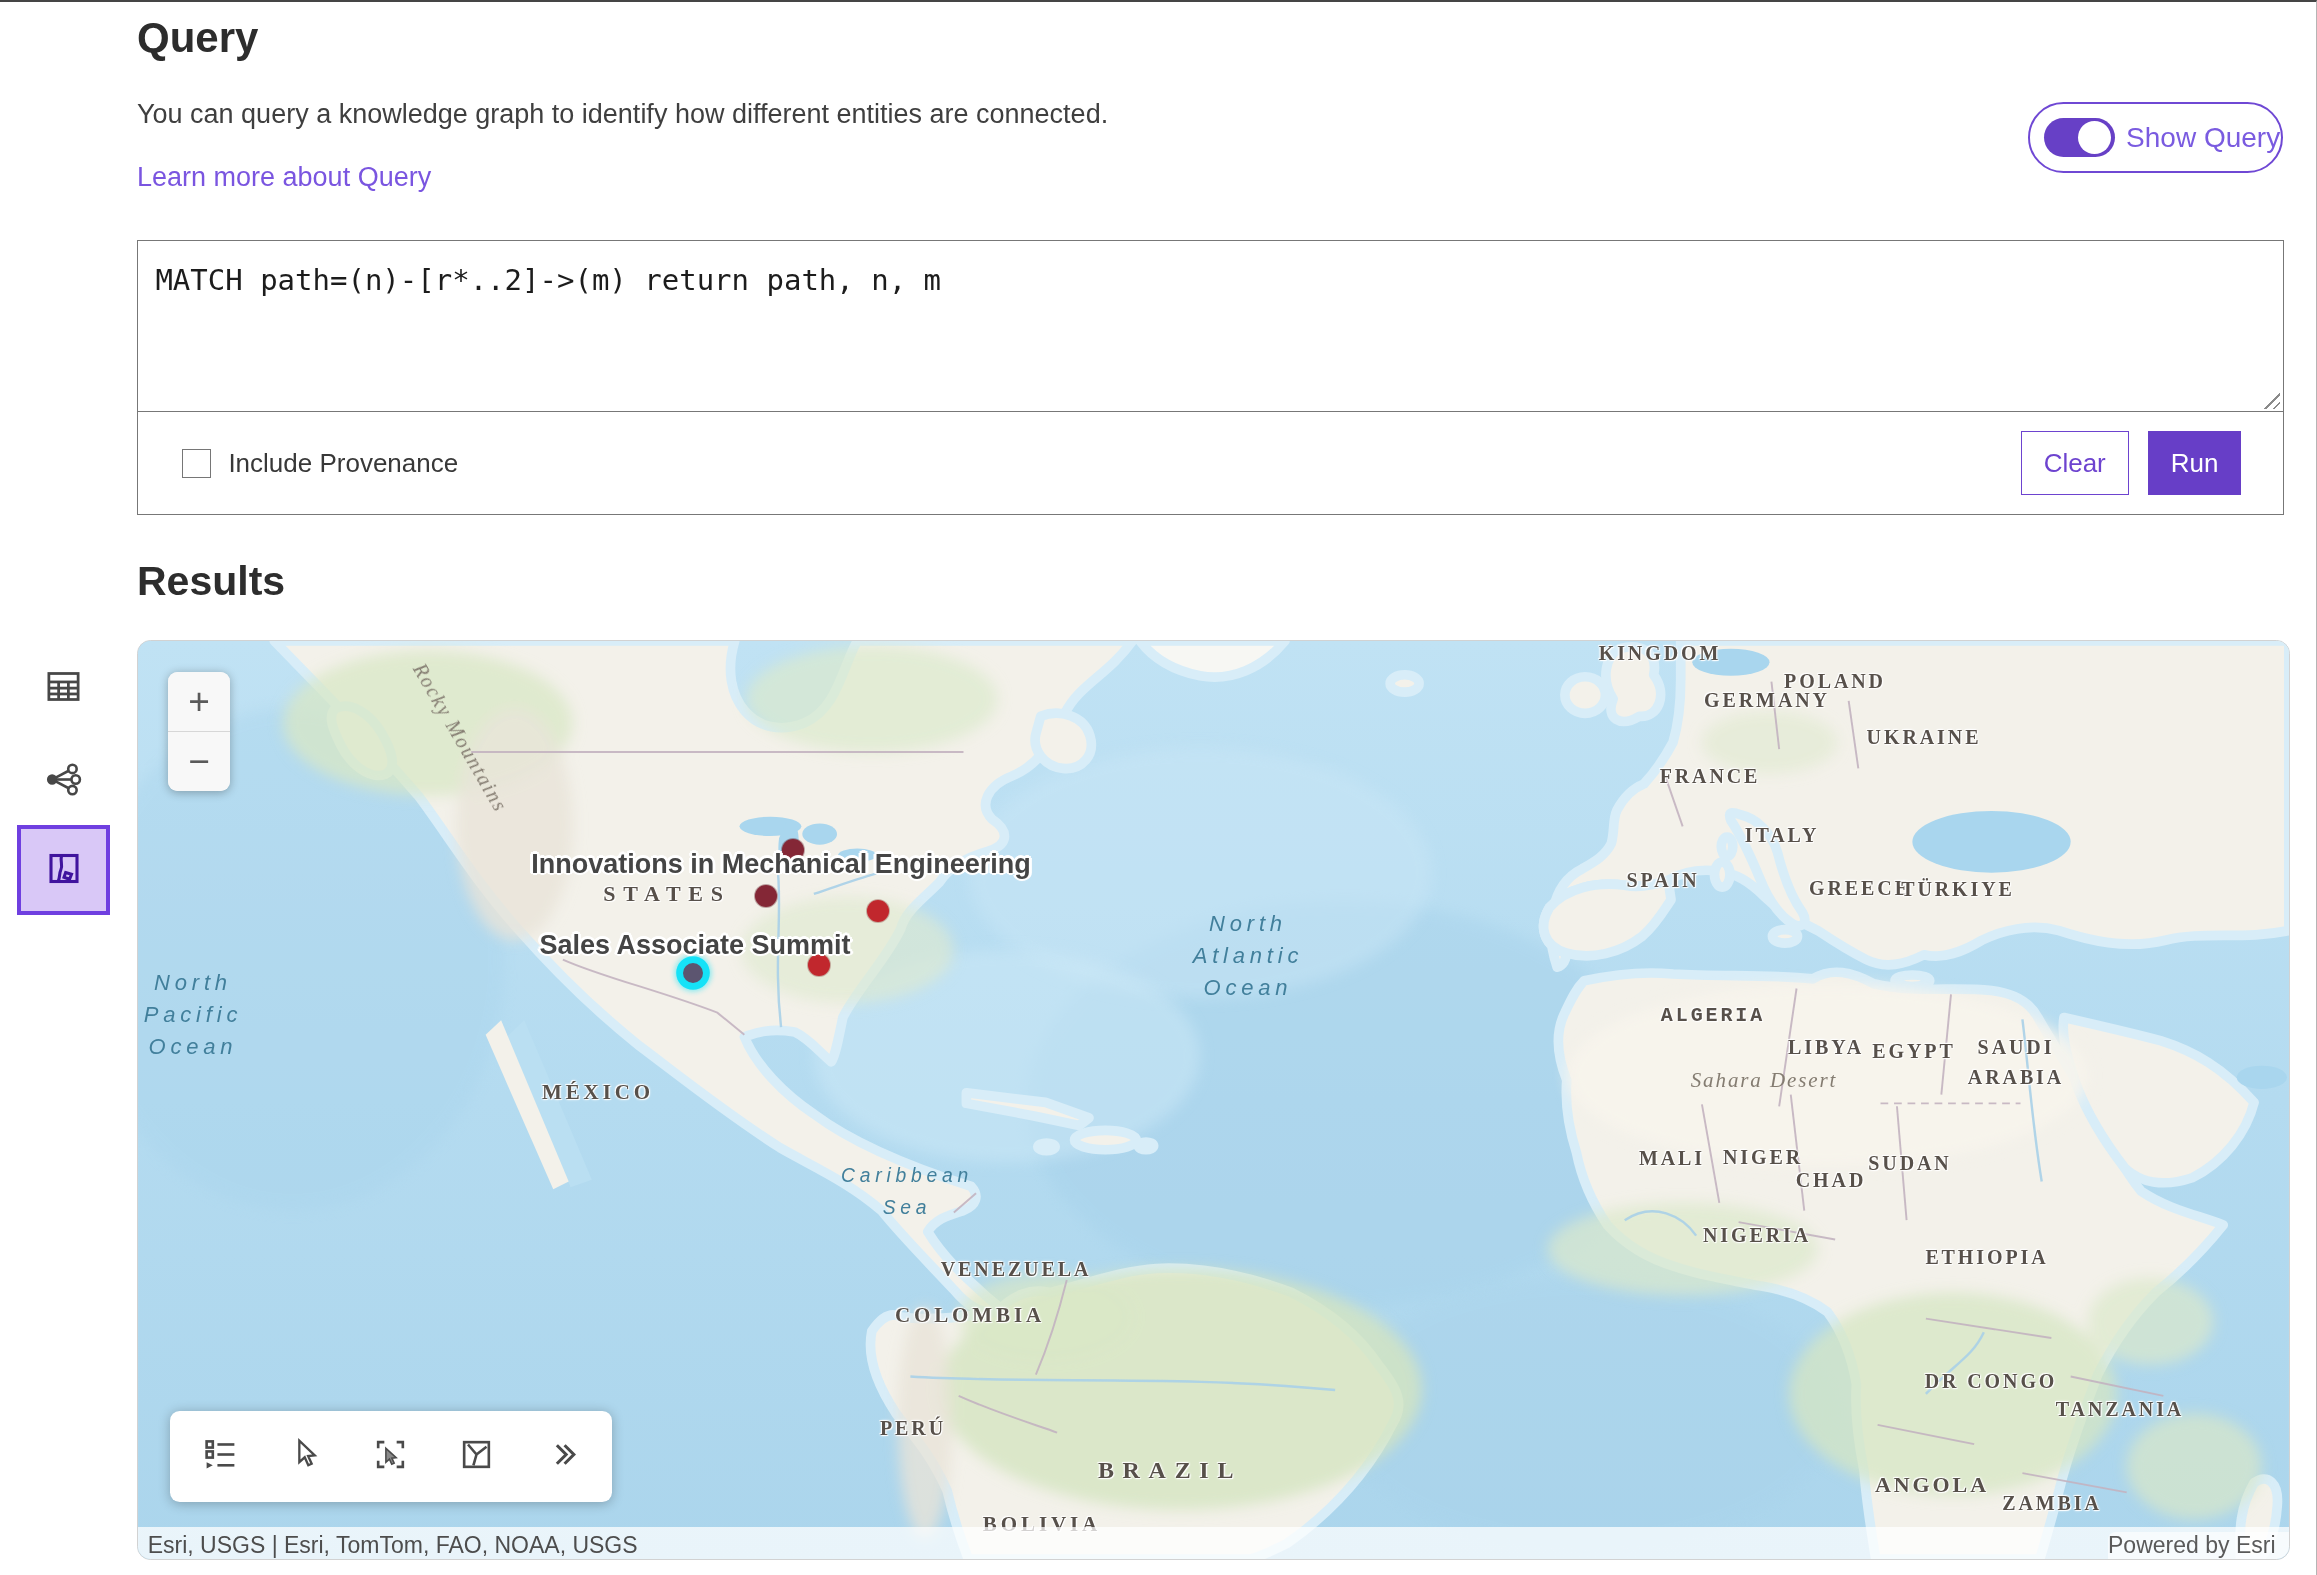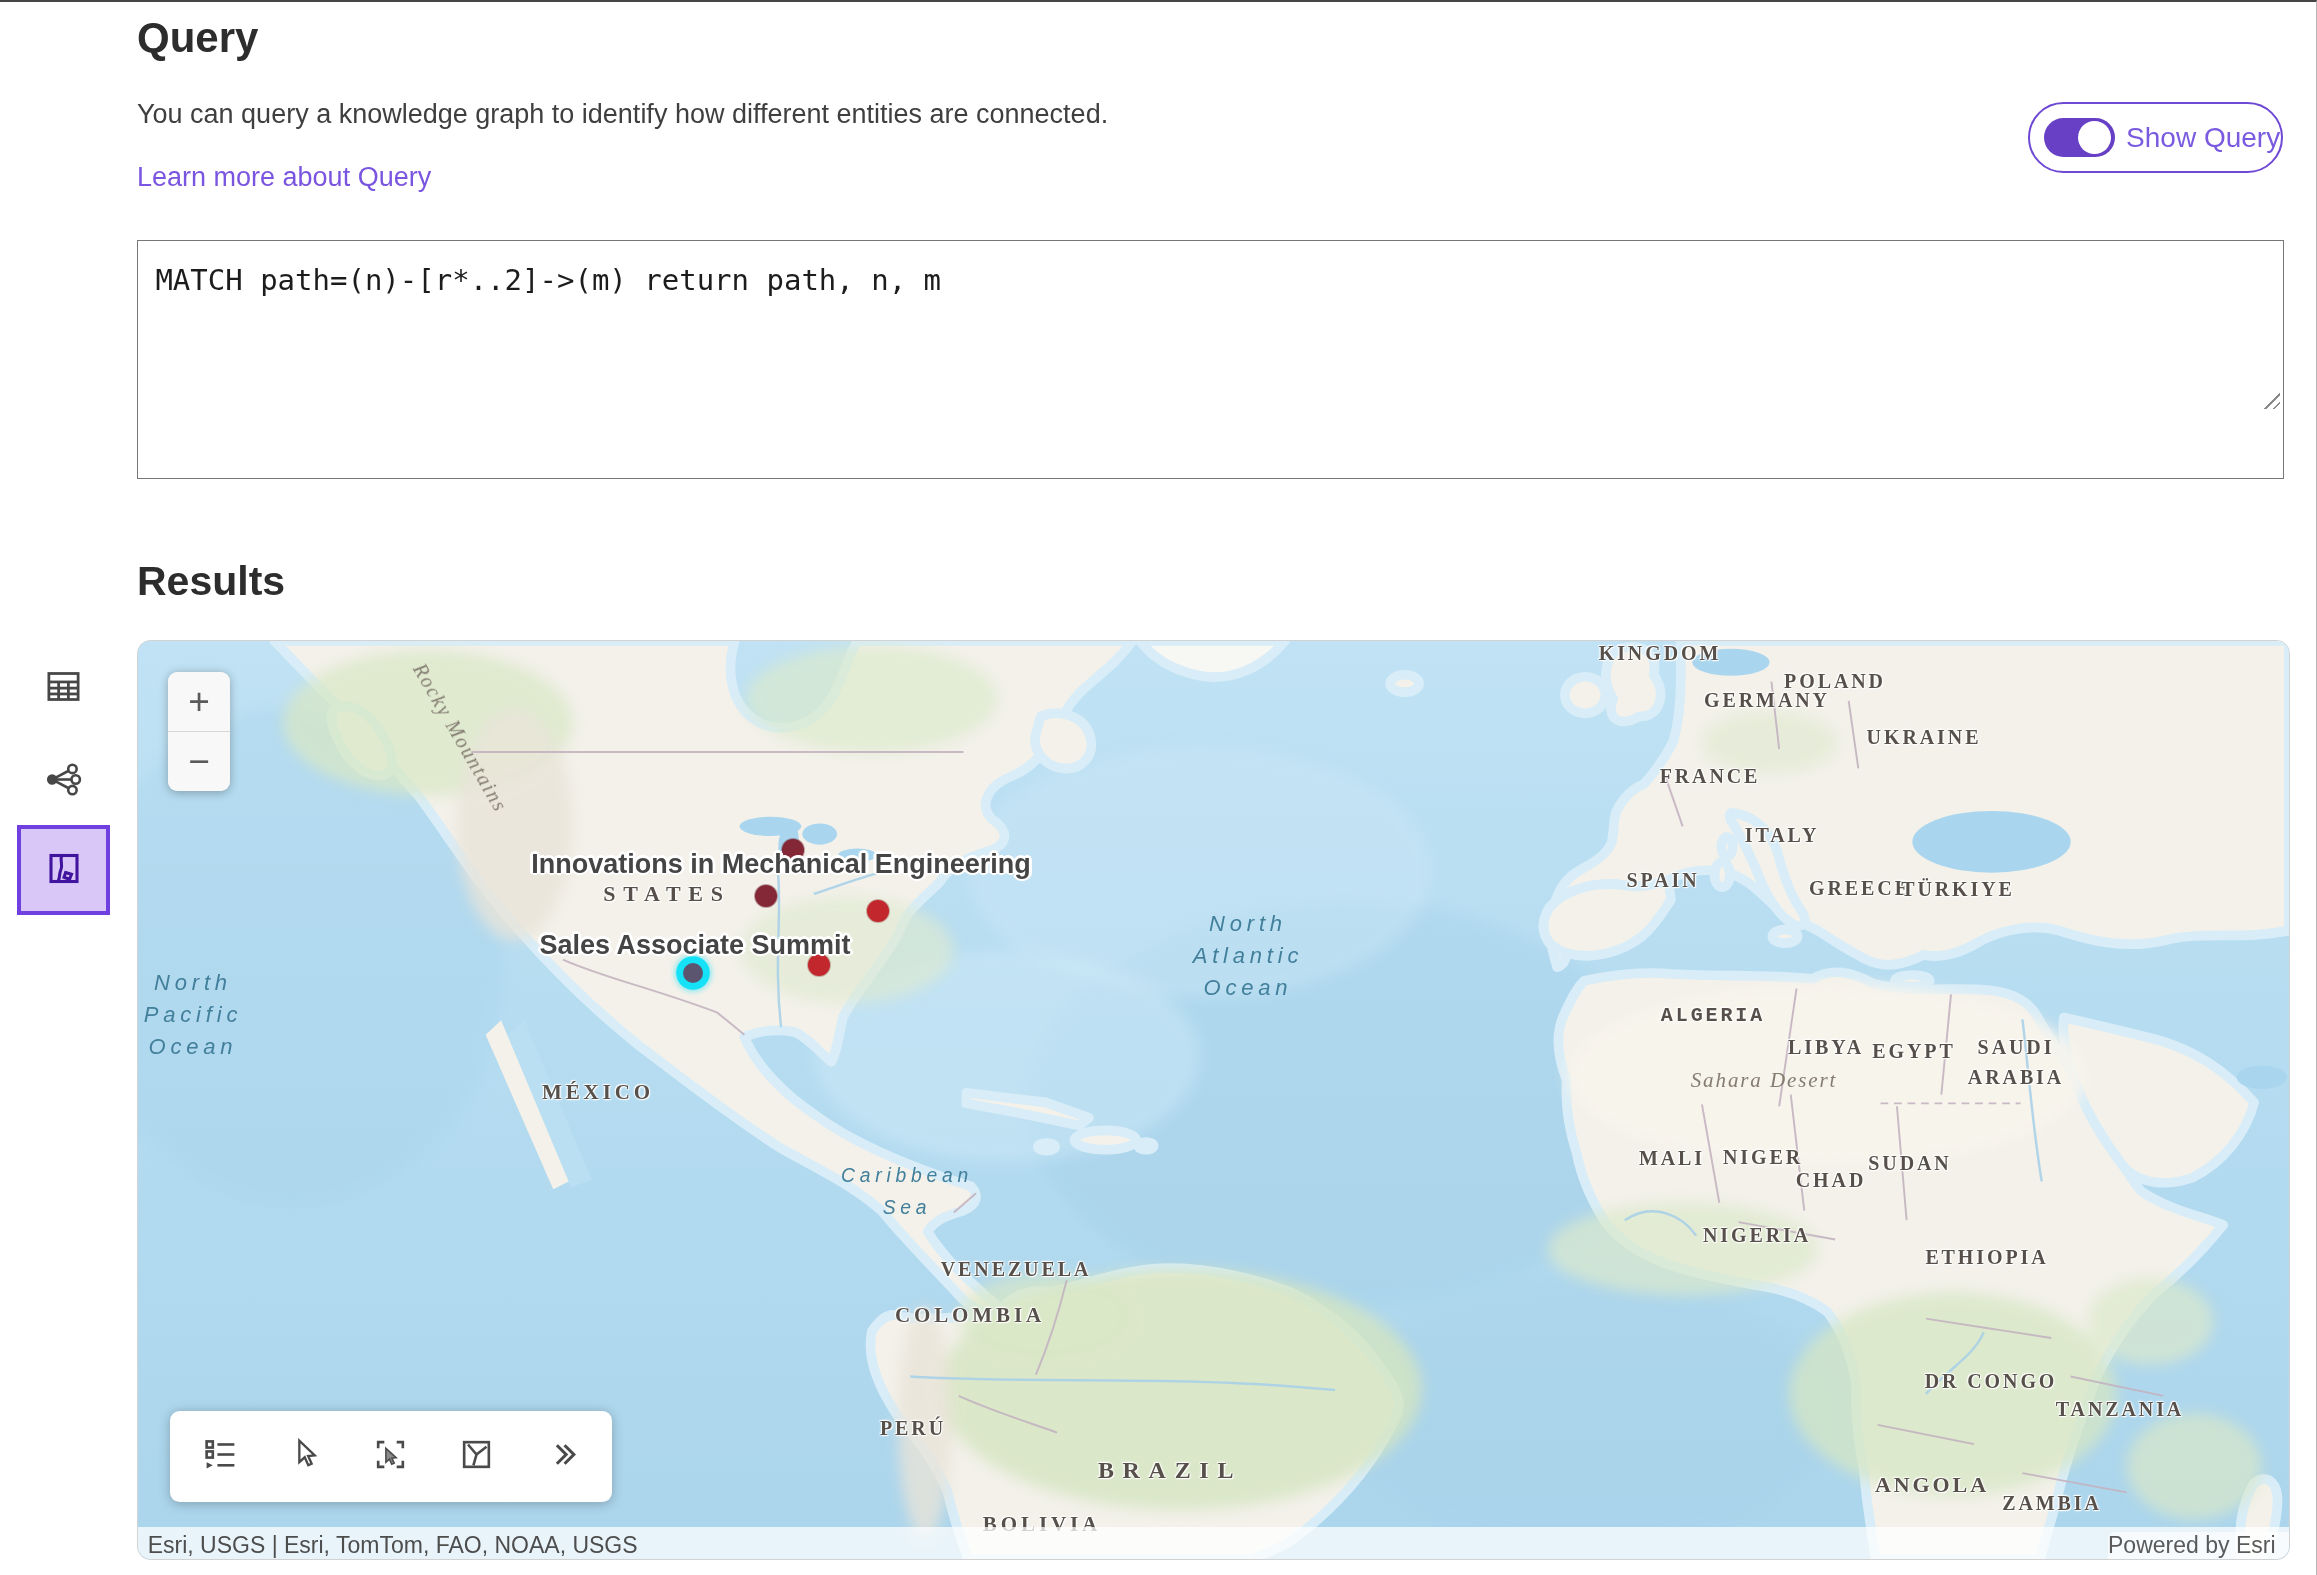--- a/index.html
+++ b/index.html
@@ -9,21 +9,21 @@
   
   .page-title{position:absolute;left:137px;top:11.6px;font-size:42px;font-weight:700;color:#2d2d2d;}
   .page-desc{position:absolute;left:137px;top:97px;font-size:27px;color:#3f3f3f;}
   .learn-link{position:absolute;left:137px;top:160px;font-size:27px;color:#7a55e0;cursor:pointer;}
   .showquery-pill{position:absolute;left:2028px;top:100px;width:255px;height:71px;border:2.4px solid #6f48d4;
         border-radius:39px;display:flex;align-items:center;gap:11.6px;padding:0 19.3px 0 13.5px;box-sizing:border-box;background:#fff;cursor:pointer;}
   .toggle{width:71px;height:39px;border-radius:21px;background:#6740c6;position:relative;flex:0 0 auto;}
   .toggle .knob{position:absolute;right:3.9px;top:2.9px;width:33px;height:33px;border-radius:50%;background:#fff;}
   .showquery-label{font-size:28px;color:#7a5be0;white-space:nowrap;}
   
-  .query-panel{position:absolute;left:137px;top:238px;width:2147px;height:239px;border:1.9px solid #777;box-sizing:border-box;background:#fff;}
+  .query-panel{position:absolute;left:137px;top:238px;width:2147px;height:275px;border:1.9px solid #777;box-sizing:border-box;background:#fff;}
   .query-textarea{display:block;width:100%;height:170px;box-sizing:border-box;border:none;outline:none;resize:none;
         padding:21px 17.4px;font-family:"DejaVu Sans Mono","Liberation Mono",monospace;font-size:29px;color:#1c1c1c;line-height:1.25;background:#fff;}
   .resize-handle{position:absolute;right:2.9px;top:149px;width:19.3px;height:19.3px;
         background:repeating-linear-gradient(135deg,transparent 0 3.9px,#8a8a8a 3.9px 5.8px);clip-path:polygon(100% 0,100% 100%,0 100%);cursor:nwse-resize;}
   .query-footer{position:absolute;left:0;right:0;top:170px;bottom:0;border-top:1.9px solid #777;display:flex;align-items:center;
         padding:0 42px 0 44px;box-sizing:border-box;}
   .checkbox{width:29px;height:29px;border:1.9px solid #767676;background:#fff;box-sizing:border-box;cursor:pointer;flex:0 0 auto;}
   .checkbox-label{font-size:26px;color:#383838;margin-left:17.4px;}
   .footer-buttons{margin-left:auto;display:flex;gap:19.3px;}
   .btn{font-size:26px;height:64px;display:flex;align-items:center;justify-content:center;cursor:pointer;box-sizing:border-box;}
@@ -78,20 +78,28 @@
   <div class="showquery-pill">
     <span class="toggle">
         <span class="knob"></span>
       </span>
     <span class="showquery-label">Show Query</span>
   </div>
 
   <div class="query-panel">
     <textarea class="query-textarea" spellcheck="false" style="">MATCH path=(n)-[r*..2]-&gt;(m) return path, n, m</textarea>
     <div class="resize-handle"></div>
+    <div class="query-footer">
+      <span class="checkbox"></span>
+      <span class="checkbox-label">Include Provenance</span>
+      <span class="footer-buttons">
+        <button class="btn btn-clear">Clear</button>
+        <button class="btn btn-run">Run</button>
+      </span>
+    </div>
   </div>
 
   <div class="results-title">Results</div>
 
   <div class="view-switcher">
       <div class="view-item" style="top: 1.9px; height: 60px;">
         <span><svg viewBox="0 0 24 24" fill="none" stroke="#474747" stroke-width="1.7" style="width: 39px;">
             <rect x="3" y="4" width="18" height="16"></rect>
             <line x1="3" y1="9.2" x2="21" y2="9.2"></line>
             <line x1="3" y1="13" x2="21" y2="13"></line>

